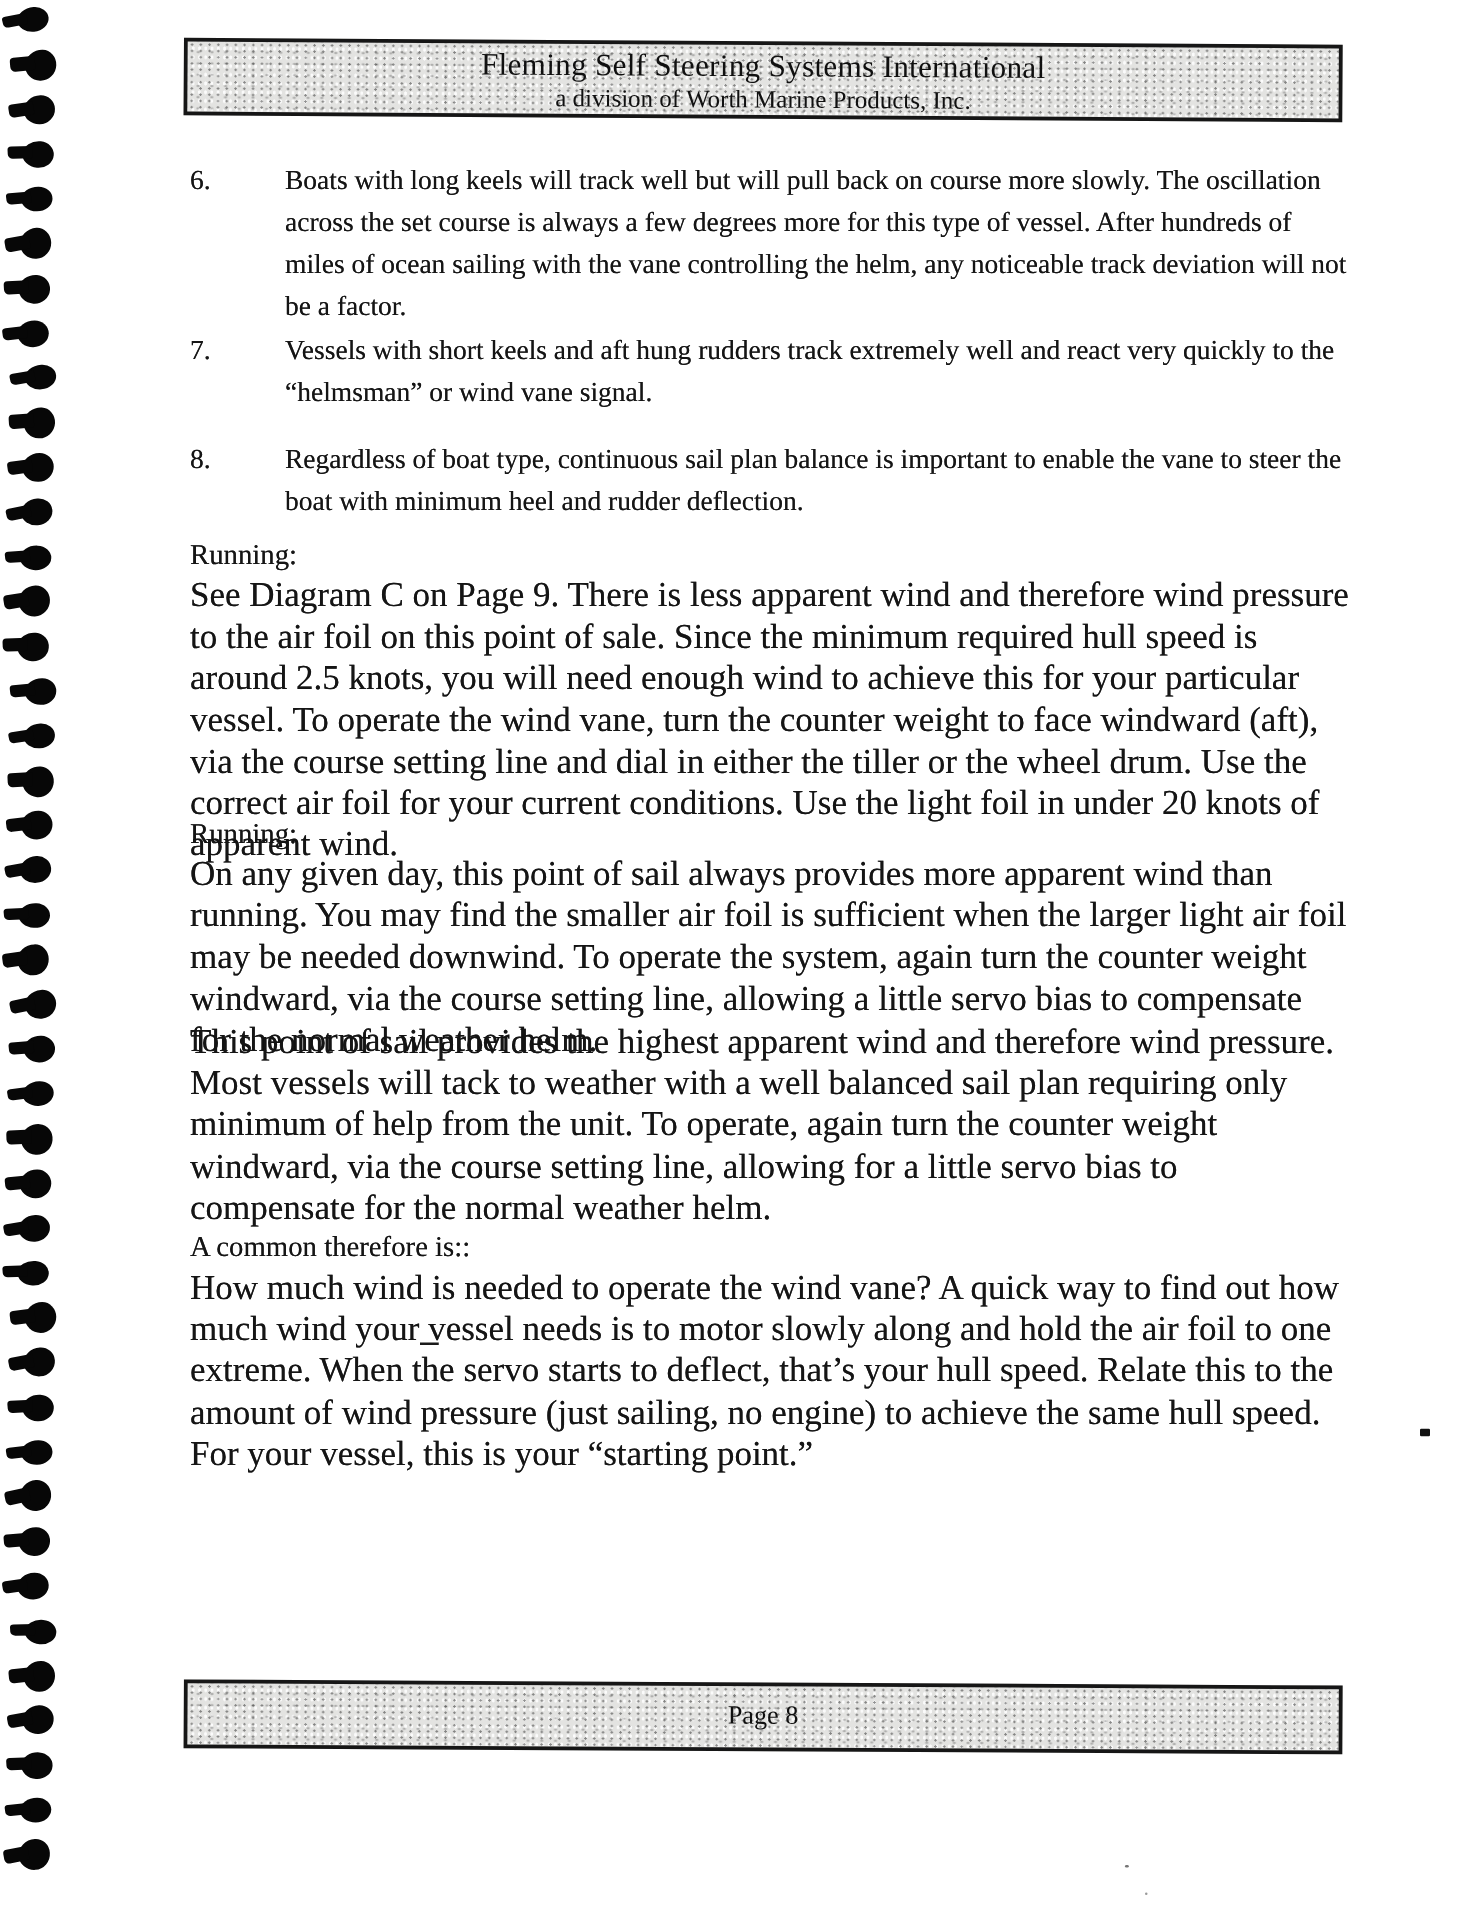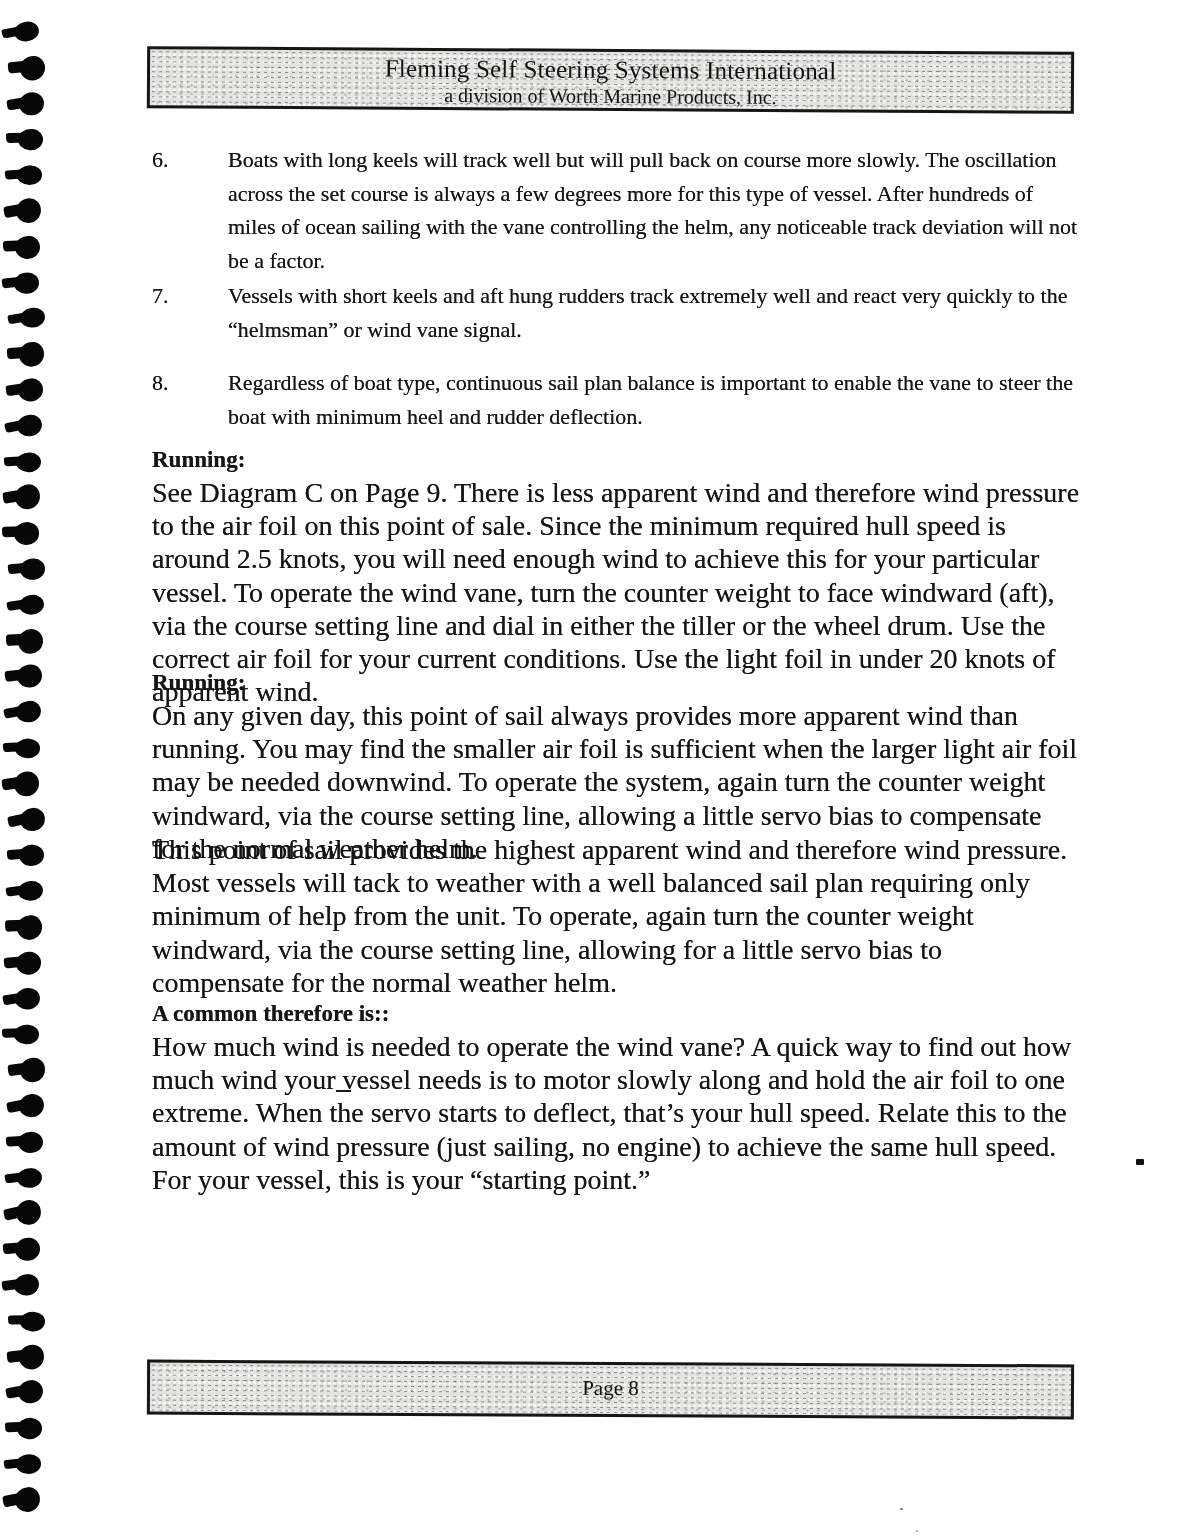--- a/index.html
+++ b/index.html
@@ -1,21 +1,21 @@
 <!DOCTYPE html>
 <html><head>
 <meta charset="utf-8">
 <style>
   html,body{margin:0;padding:0;}
   body{
     width:1178px;height:1538px;background:#ffffff;
     font-family:"Liberation Serif", serif;color:#151515;
     position:relative;overflow:hidden;
   }
-  .page{position:absolute;inset:0;margin-top:16px;}
+  .page{position:absolute;inset:0;}
 
   
   .hole{position:absolute;width:37px;height:25px;}
   .hole::before{
     content:"";position:absolute;right:0;top:0;width:25px;height:24px;
     background:#070707;
     border-radius:55% 45% 50% 50% / 52% 48% 52% 48%;
   }
   .hole::after{
     content:"";position:absolute;left:0;top:6px;width:20px;height:11px;
@@ -40,21 +40,21 @@
   .banner-sub{font-size:20px;line-height:22px;}
   .footer-banner{top:1346px;height:49px;transform:rotate(0.3deg);}
   .footer-label{font-size:21px;line-height:47px;}
 
   
   .item{position:absolute;left:152px;width:926px;display:flex;
         font-size:22px;line-height:33.5px;}
   .num{flex:0 0 76px;}
   .itxt{flex:1;}
   .sec{position:absolute;left:152px;width:928px;}
-  .sec h3{margin:0;font-size:23px;font-weight:bold;line-height:32px;}
+  .sec h3{margin:0;font-size:23px;font-weight:normal;line-height:32px;}
   .sec p{margin:0;font-size:28px;line-height:33.2px;}
   .item, .sec{text-shadow:0 0 .4px rgba(10,10,10,.75);}
 
   
   .underline-artifact{position:absolute;left:336px;top:1074px;width:15px;height:2px;background:#1a1a1a;}
   .speck{position:absolute;background:#111;border-radius:1px;}
   .speck.s1{left:1136px;top:1143px;width:8px;height:6px;}
   .speck.s2{left:900px;top:1492px;width:3px;height:2px;background:#777;}
   .speck.s3{left:916px;top:1514px;width:2px;height:2px;background:#999;}
 </style>

